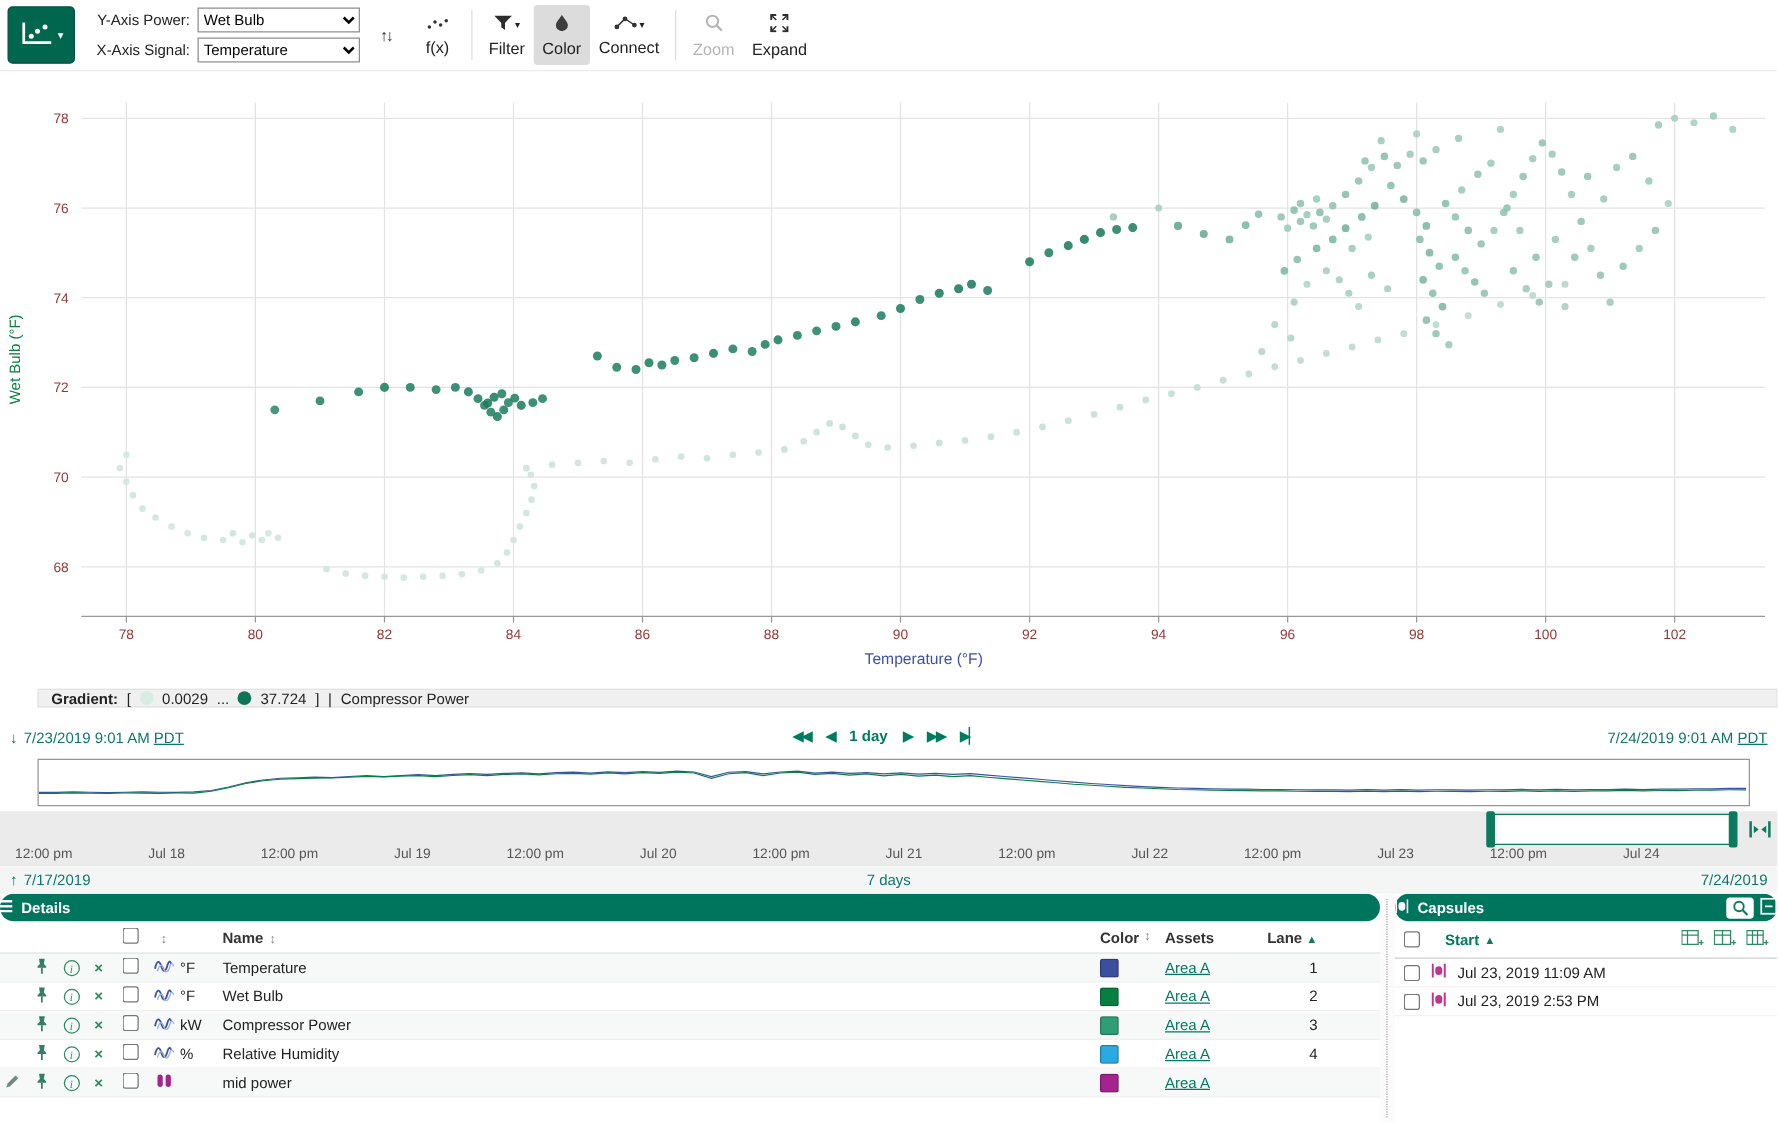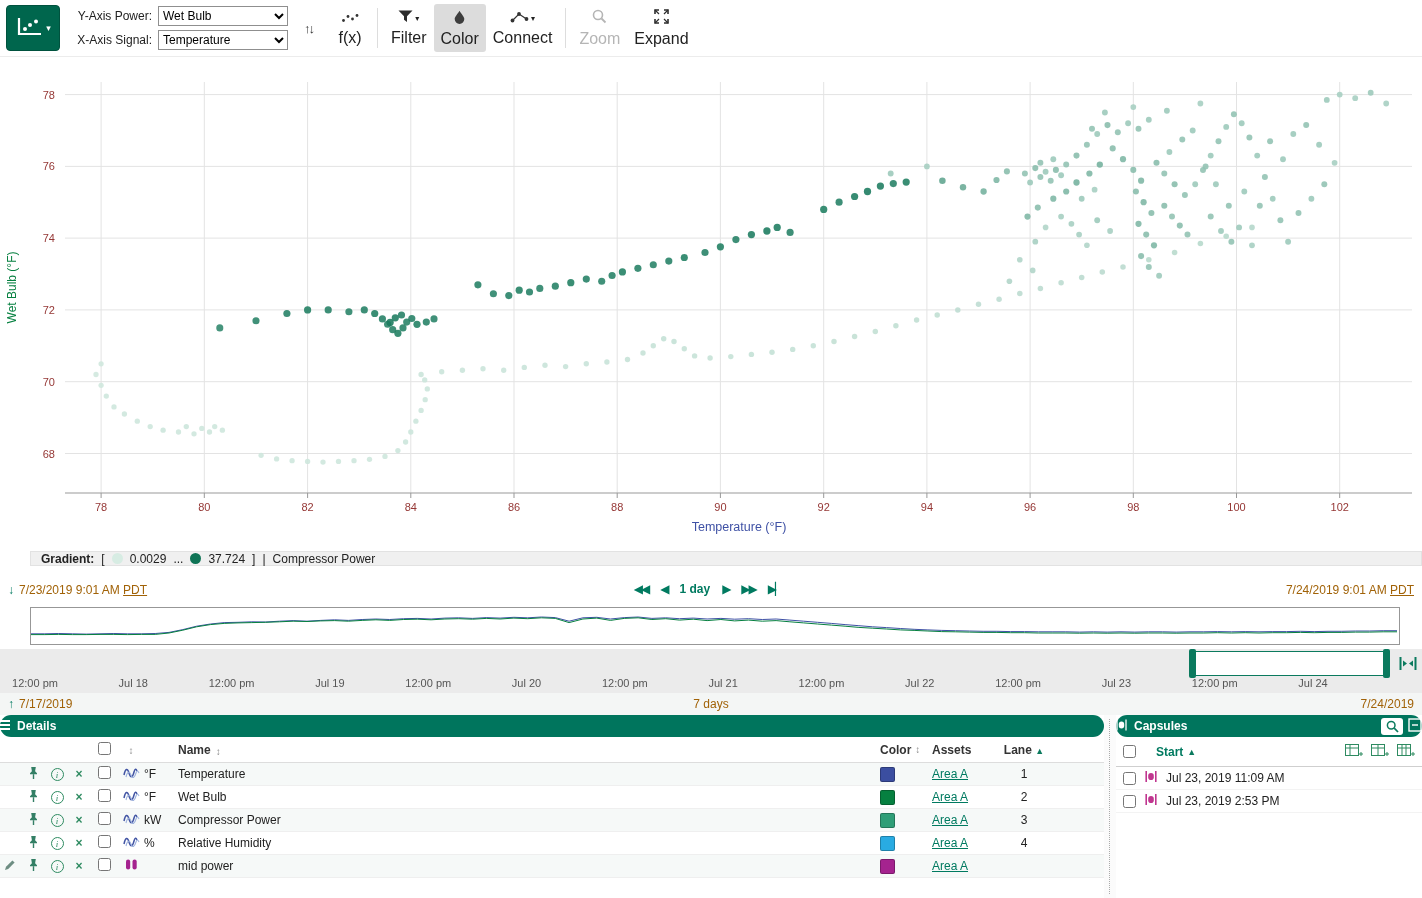--- a/index.html
+++ b/index.html
@@ -15,21 +15,21 @@
              border-bottom:1px solid #ececec; display:flex; align-items:center; padding:0 4px; }
   .scatter-btn { width:54px; height:46px; background:#00664d; border:1px solid #00523e; border-radius:4px;
                  display:flex; align-items:center; justify-content:center; gap:3px; margin:0 8px 0 2px; cursor:pointer; }
   .axis-block { display:flex; flex-direction:column; gap:4px; }
   .axis-row { display:flex; align-items:center; gap:6px; }
   .axis-row label { width:84px; text-align:right; color:#222; }
   .axis-row select { width:130px; height:20px; font-size:12px; font-family:inherit; border:1px solid #8f8f8f; background:#fff; }
   .swap-btn { background:none; border:none; font-size:13px; font-weight:bold; color:#333; margin:0 10px; cursor:pointer; letter-spacing:-2px; }
   .tb-btn { background:none; border:none; display:flex; flex-direction:column; align-items:center; justify-content:center;
             gap:4px; min-width:42px; height:48px; font-family:inherit; color:#222; cursor:pointer; padding:2px 7px; }
-  .tb-lbl { font-size:16px; line-height:1; }
+  .tb-lbl { font-size:13px; line-height:1; }
   .tb-btn.active { background:#dcdcdc; border-radius:3px; }
   .tb-btn.disabled { color:#b5b5b5; cursor:default; }
   .tb-sep { width:1px; align-self:stretch; margin:8px 6px; background:#ddd; }
   .iconrow { display:flex; align-items:center; gap:2px; }
   .caret { font-size:8px; color:#222; }
   .caret.white { color:#fff; font-size:9px; }
 
   
   .chart { position:absolute; left:0; top:57px; width:1422px; height:494px; }
   #scatter-svg { display:block; }
@@ -38,21 +38,21 @@
   .gradient-bar { position:absolute; left:30px; right:0; top:551px; height:15px; background:#f0f0f0;
                   border:1px solid #e2e2e2; display:flex; align-items:center; gap:7px; padding:0 10px; color:#222; }
   .gradient-bar .bold { font-weight:bold; }
   .gdot { width:11px; height:11px; border-radius:50%; display:inline-block; }
 
   
   .range-bar { position:absolute; left:0; right:0; top:577px; height:28px; color:#007a60; }
   .range-left { position:absolute; left:8px; top:6px; display:flex; align-items:center; gap:5px; }
   .range-right { position:absolute; right:8px; top:6px; display:flex; align-items:center; gap:5px; }
   .range-center { position:absolute; left:50%; top:5px; transform:translateX(-52%); display:flex; align-items:center; gap:12px; }
-  .grn { color:#a16207; }
+  .grn { color:#0f766e; }
   .grn-bold { color:#007a60; font-weight:bold; }
   .tz { text-decoration:underline; cursor:pointer; }
   .step-ic { color:#007a60; font-size:12px; letter-spacing:-2px; cursor:pointer; }
 
   
   .overview { position:absolute; left:30px; top:607px; width:1370px; height:38px; border:1px solid #979797; background:#fff; }
 
   
   .timeline { position:absolute; left:0; right:0; top:649px; height:44px; background:#ebebeb; }
   .tl-label { position:absolute; bottom:4px; font-size:11px; color:#555; transform:translateX(-50%); white-space:nowrap; }
@@ -78,21 +78,21 @@
   .col-gutter { width:20px; text-align:center; }
   .col-pin { width:26px; text-align:center; }
   .col-info { width:22px; text-align:center; }
   .col-x { width:22px; text-align:center; color:#2e8b61; font-weight:bold; cursor:pointer; }
   .col-cb { width:28px; text-align:center; }
   .col-icon { width:26px; text-align:center; }
   .col-unit { width:34px; }
   .col-name { flex:1; display:flex; align-items:flex-end; gap:5px; }
   .col-color { width:58px; padding-left:6px; display:flex; align-items:center; gap:4px; }
   .col-assets { width:62px; }
-  .col-lane { width:60px; text-align:center; }
+  .col-lane { width:60px; text-align:right; }
   .col-spacer { width:50px; }
   .swatch { width:15px; height:15px; border-radius:2px; display:inline-block; border:1px solid rgba(0,0,0,.25); }
   input[type=checkbox] { width:13px; height:13px; margin:0; }
   .ibadge { display:inline-flex; width:13px; height:13px; border-radius:50%; border:1px solid #2e8b61; color:#2e8b61;
             font-size:9px; font-style:italic; font-family:"Liberation Serif",serif; align-items:center; justify-content:center; cursor:pointer; }
   .sort { color:#888; font-size:10px; cursor:pointer; }
   .sort-asc { color:#0b7a5e; font-size:9px; }
   a.area-link { color:#007a60; text-decoration:underline; cursor:pointer; }
 
   .splitter { position:absolute; left:1104px; width:12px; top:0; bottom:0; background:#fbfbfb; }

